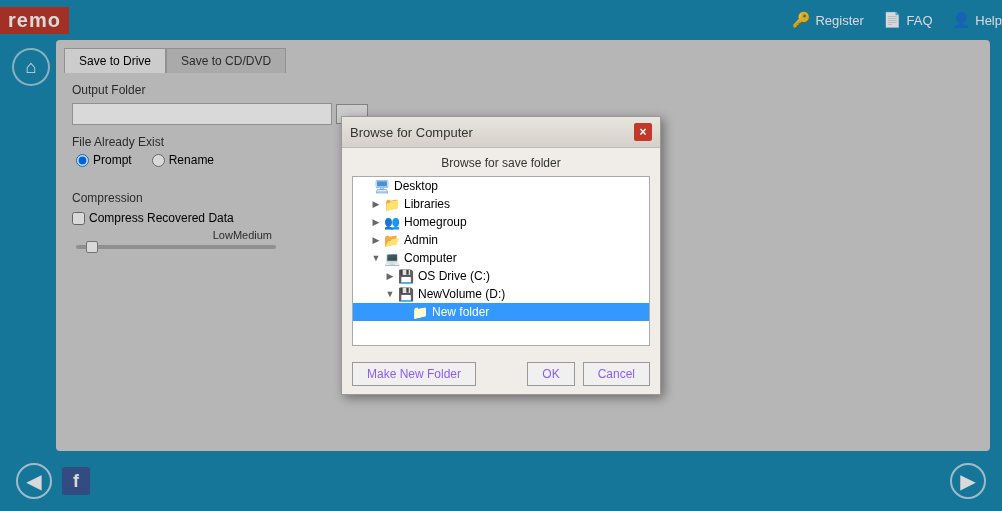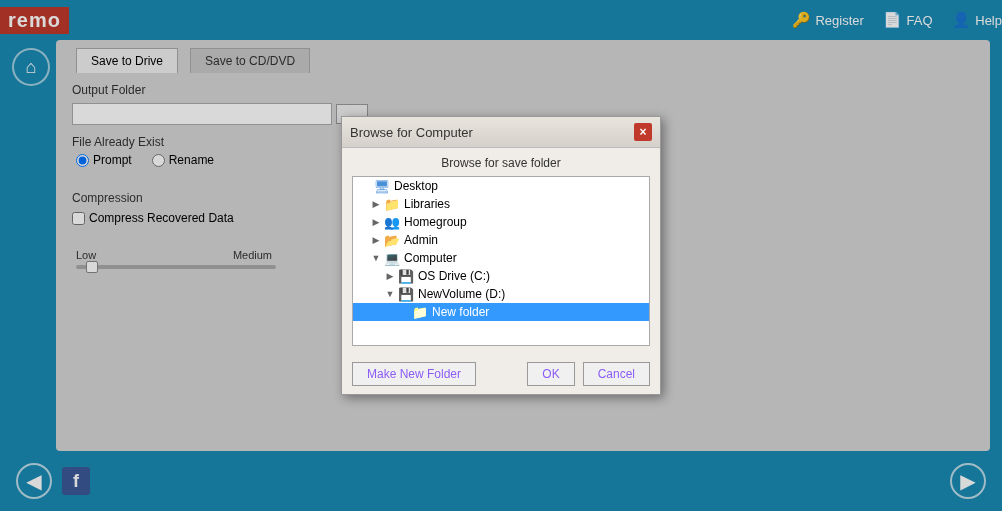--- a/index.html
+++ b/index.html
@@ -90,21 +90,20 @@
       gap: 0;
     }
     .tab {
       padding: 5px 14px;
       cursor: pointer;
       font-size: 12px;
       border: 1px solid #aaa;
       border-bottom: none;
       background: #c8c8c8;
       color: #333;
-      margin-left: 12px;
     }
     .tab.active {
       background: #f0f0f0;
       font-weight: normal;
       color: #000;
     }
 
     
     .section {
       padding: 10px 16px;
@@ -139,25 +138,25 @@
     .compression-label {
       font-size: 12px;
       color: #333;
       margin-bottom: 6px;
     }
     .checkbox-item {
       display: flex;
       align-items: flex-end;
       gap: 4px;
       font-size: 12px;
-      margin-bottom: 24px;
+      margin-bottom: 4px;
     }
     .slider-labels {
       display: flex;
-      justify-content: space-between;
+      justify-content: flex-end;
       font-size: 11px;
       color: #333;
       width: 200px;
       padding-left: 4px;
     }
     .slider-track {
       width: 200px;
       height: 4px;
       background: #aaa;
       margin: 4px 4px;

